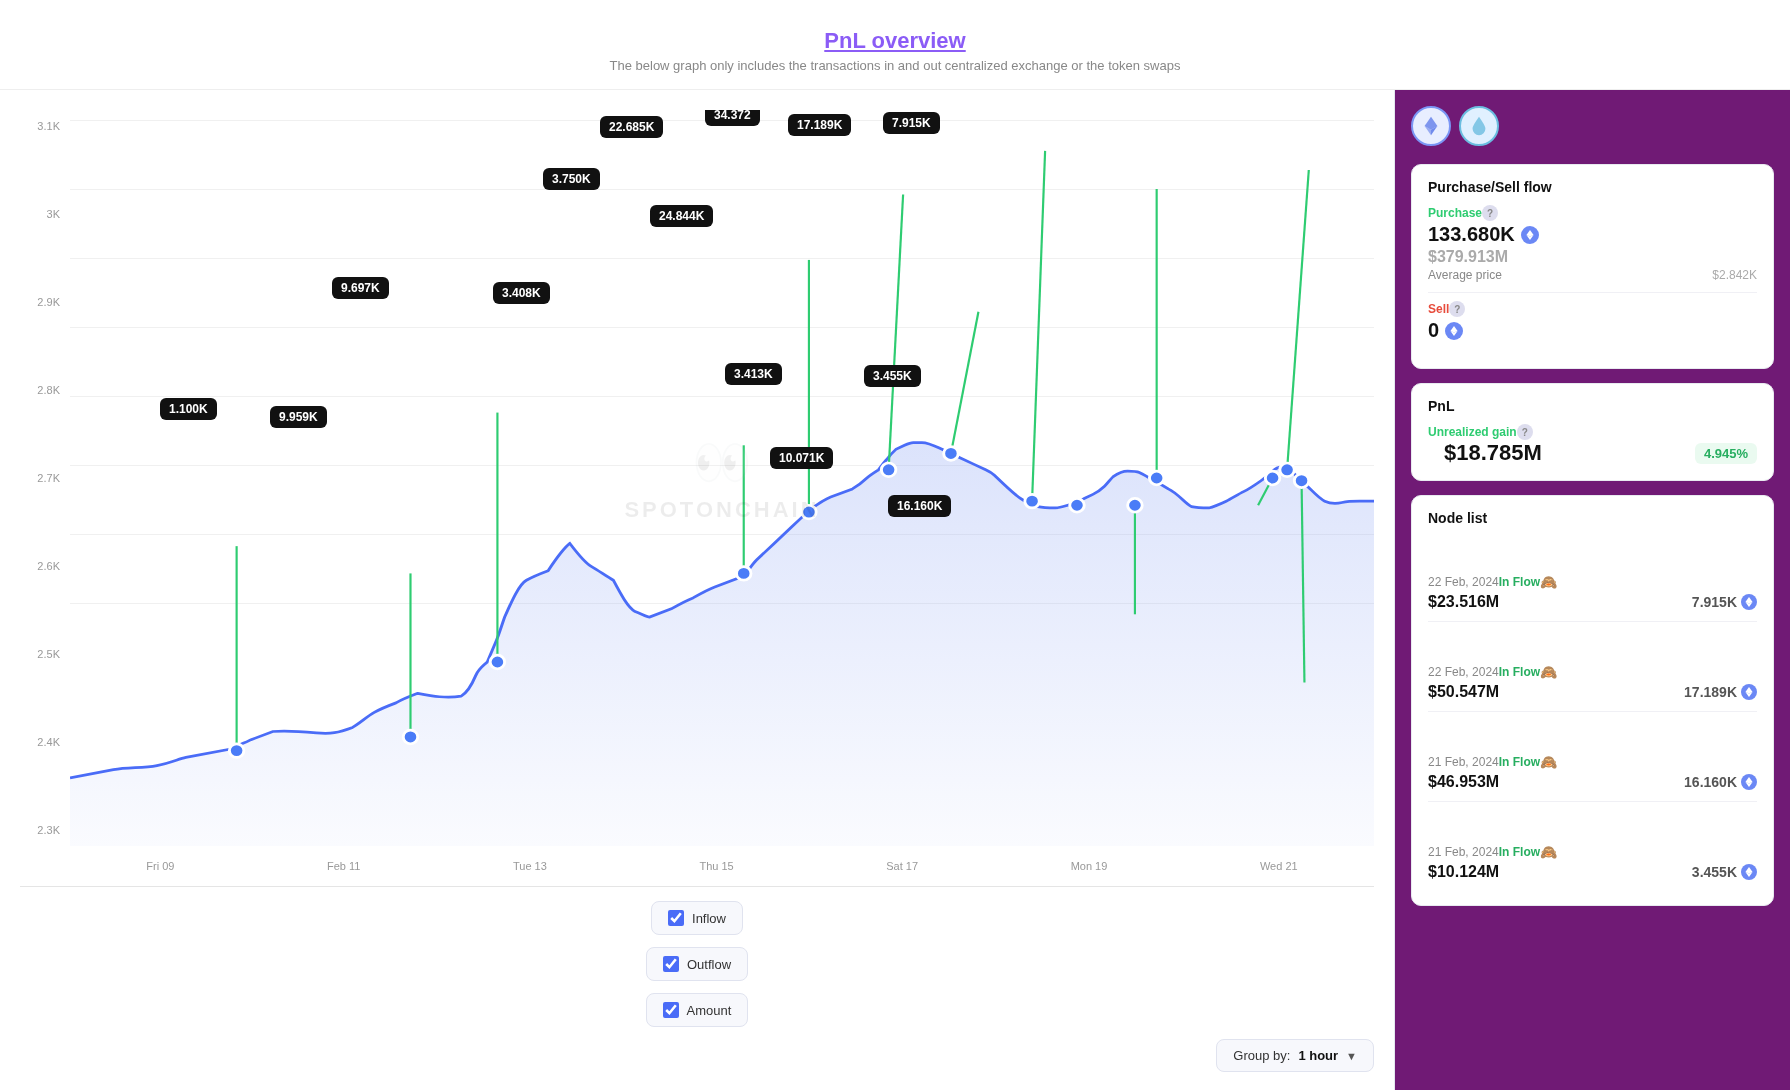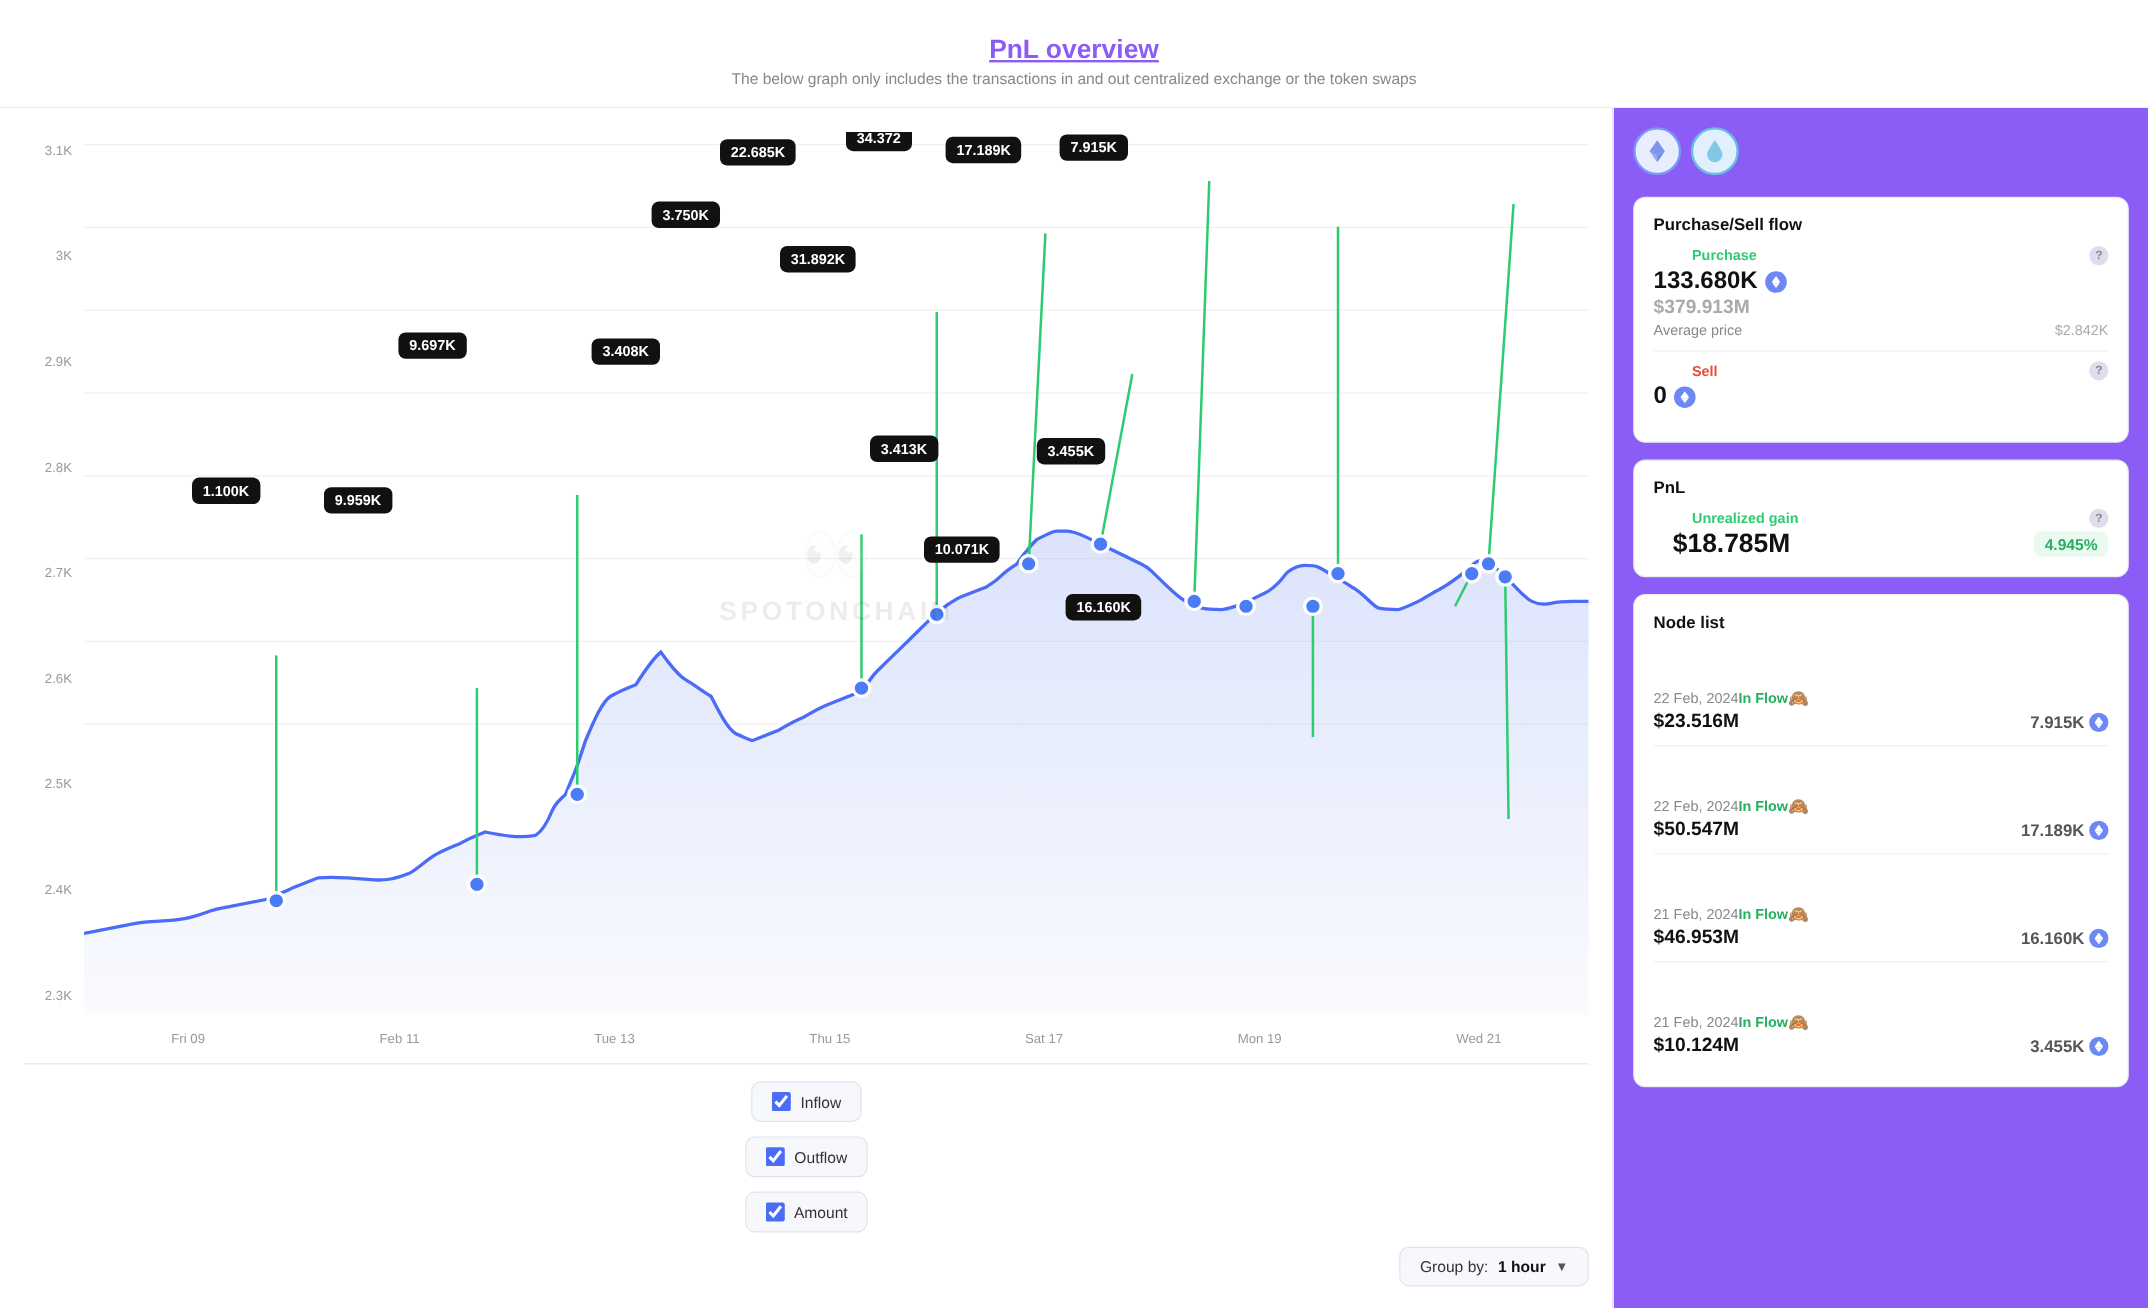--- a/index.html
+++ b/index.html
@@ -36,32 +36,32 @@
     .checkbox-item { display: flex; align-items: center; gap: 8px; background: #f7f8fc; border: 1px solid #e0e3ef; border-radius: 8px; padding: 8px 16px; cursor: pointer; }
     .checkbox-item input[type=checkbox] { width: 16px; height: 16px; accent-color: #4a6cf7; cursor: pointer; }
     .checkbox-label { font-size: 13px; color: #333; font-weight: 500; }
 
     .group-by { display: flex; align-items: center; gap: 8px; background: #f7f8fc; border: 1px solid #e0e3ef; border-radius: 8px; padding: 8px 16px; cursor: pointer; margin-left: auto; }
     .group-by-label { font-size: 13px; color: #333; }
     .group-by-value { font-size: 13px; font-weight: 700; color: #111; }
     .chevron { font-size: 11px; color: #555; }
 
     
-    .right-panel { width: 446px; background: #8b5cf6; border-left: 1px solid #e5e8f0; display: flex; flex-direction: column; padding: 16px; gap: 14px; overflow-y: auto; }
+    .right-panel { width: 396px; background: #701a75; border-left: 1px solid #e5e8f0; display: flex; flex-direction: column; padding: 16px; gap: 14px; overflow-y: auto; }
 
     .token-icons { display: flex; gap: 8px; margin-bottom: 4px; }
     .token-icon { width: 40px; height: 40px; border-radius: 50%; display: flex; align-items: center; justify-content: center; font-size: 18px; }
     .token-eth { background: #e8eeff; border: 2px solid #7b96f5; }
     .token-drop { background: #e0f0ff; border: 2px solid #6bbde0; }
 
     .panel-section { background: #fff; border-radius: 10px; padding: 14px 16px; border: 1px solid #e8eaf0; }
     .section-title { font-size: 14px; font-weight: 700; color: #111; margin-bottom: 10px; }
 
     .flow-row { display: flex; flex-direction: column; margin-bottom: 10px; }
-    .flow-label { font-size: 12px; color: #2ecc71; font-weight: 600; display: flex; justify-content: space-between; align-items: center; margin-left: 32px; }
+    .flow-label { font-size: 12px; color: #2ecc71; font-weight: 600; display: flex; align-items: center; }
     .flow-label.sell { color: #e74c3c; }
     .flow-label .help-icon { width: 16px; height: 16px; background: #dde; border-radius: 50%; display: inline-flex; align-items: center; justify-content: center; font-size: 10px; color: #888; cursor: pointer; }
     .flow-value { font-size: 20px; font-weight: 800; color: #111; display: flex; align-items: center; gap: 6px; margin: 2px 0; }
     .flow-usd { font-size: 16px; font-weight: 600; color: #aaa; text-align: right; }
     .flow-main-row { display: flex; justify-content: space-between; align-items: baseline; flex-direction: column; }
     .avg-row { display: flex; justify-content: space-between; font-size: 12px; color: #888; margin-top: 2px; }
     .avg-val { color: #aaa; }
     .divider { height: 1px; background: #f0f0f5; margin: 8px 0; }
 
     .eth-badge { display: inline-flex; align-items: center; justify-content: center; width: 18px; height: 18px; background: #6b88f5; border-radius: 50%; }
@@ -212,21 +212,21 @@
             <circle cx="850" cy="272" r="5" fill="#4a7cf7" stroke="#fff" stroke-width="2"></circle>
           </svg>
 
           
           <div class="tooltip-label" style="left:90px; top:288px;">1.100K</div>
           <div class="tooltip-label" style="left:200px; top:296px;">9.959K</div>
           <div class="tooltip-label" style="left:262px; top:167px;">9.697K</div>
           <div class="tooltip-label" style="left:423px; top:172px;">3.408K</div>
           <div class="tooltip-label" style="left:473px; top:58px;">3.750K</div>
           <div class="tooltip-label" style="left:530px; top:6px;">22.685K</div>
-          <div class="tooltip-label" style="left:580px; top:95px;">31.892K</div>
+          <div class="tooltip-label" style="left:580px; top:95px;">24.844K</div>
           <div class="tooltip-label" style="left:635px; top:-6px;">34.372</div>
           <div class="tooltip-label" style="left:655px; top:253px;">3.413K</div>
           <div class="tooltip-label" style="left:718px; top:4px;">17.189K</div>
           <div class="tooltip-label" style="left:700px; top:337px;">10.071K</div>
           <div class="tooltip-label" style="left:813px; top:2px;">7.915K</div>
           <div class="tooltip-label" style="left:794px; top:255px;">3.455K</div>
           <div class="tooltip-label" style="left:818px; top:385px;">16.160K</div>
         </div>
 
         <div class="x-axis">

